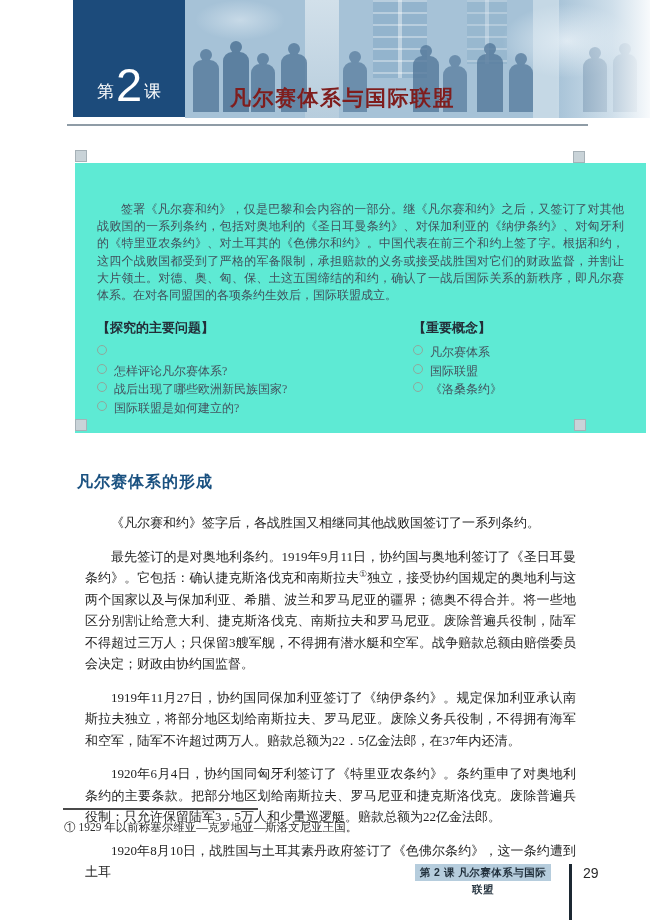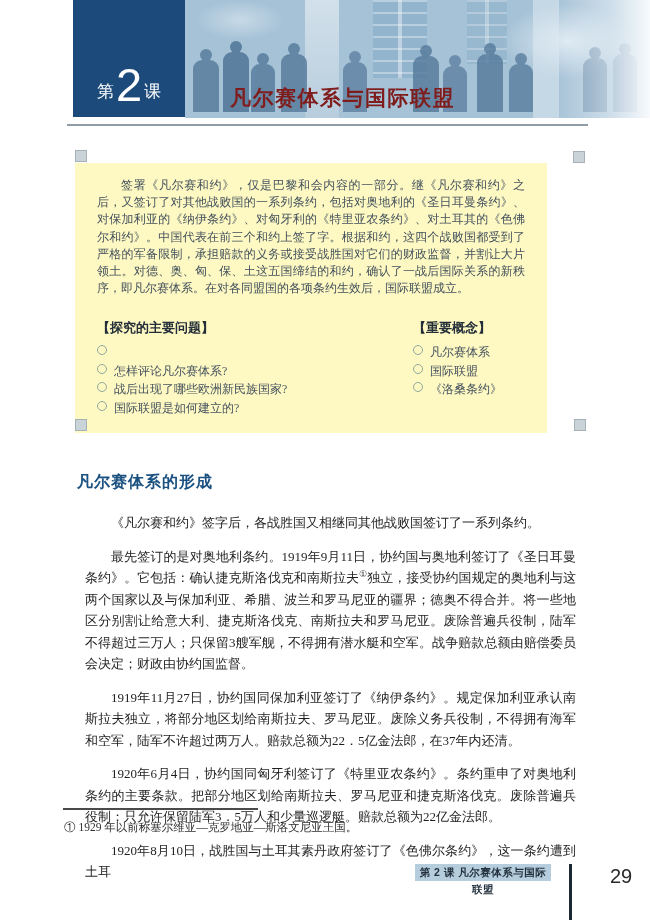--- a/index.html
+++ b/index.html
@@ -18,29 +18,29 @@
                  linear-gradient(to right,transparent 46%,rgba(255,255,255,.4) 46% 54%,transparent 54%);}
   .fig{position:absolute;border-radius:9px 9px 0 0;background:#54799b;opacity:.8;}
   .fig::before{content:"";position:absolute;top:-11px;left:50%;margin-left:-6px;width:12px;height:12px;border-radius:50%;background:inherit;}
   .glow{position:absolute;background:radial-gradient(closest-side,rgba(224,235,243,.95),rgba(224,235,243,0));}
   .fade{position:absolute;right:0;top:0;width:95px;height:100%;
         background:linear-gradient(to right,rgba(246,250,252,0),rgba(240,246,250,.55) 60%,rgba(252,253,254,.95));}
   .lesson-title{position:absolute;left:45px;top:84px;z-index:5;font-size:21px;letter-spacing:1.5px;
                 color:#7f1d1d;font-weight:600;}
   .header-rule{position:absolute;left:67px;top:124px;width:521px;height:2px;background:#8f9ca6;}
   
-  .intro-box{position:absolute;left:75px;top:163px;width:472px;height:270px;background:#fef9c3;box-sizing:border-box;
-             padding:14px 22px 0 22px;}
+  .intro-box{position:absolute;left:75px;top:163px;width:571px;height:270px;background:#5eead4;box-sizing:border-box;
+             padding:38px 22px 0 22px;}
   .corner{position:absolute;width:12px;height:12px;background:#c9d3d8;border:1px solid #a6b1b7;box-sizing:border-box;}
   .corner.tl{left:0;top:-13px;}
   .corner.tr{left:498px;top:-12px;}
   .corner.bl{left:0;top:256px;}
   .corner.br{left:499px;top:256px;}
   .intro-text{margin:0;font-size:12px;line-height:17.2px;color:#42505c;text-align:justify;text-indent:2em;}
-  .lists{display:flex;margin-top:22px;font-size:12px;color:#44525e;}
+  .lists{display:flex;margin-top:15px;font-size:12px;color:#44525e;}
   .q-col{flex:0 0 316px;}
   .c-col{flex:1;}
   .list-title{font-family:"Liberation Sans","DejaVu Sans",sans-serif;font-weight:bold;font-size:13px;color:#232e38;
               margin-bottom:6px;}
   .lists ul{list-style:none;margin:0;padding:0;}
   .lists li{line-height:18.5px;white-space:nowrap;}
   .ring{display:inline-block;width:8px;height:8px;border:1px solid #8fa89c;border-radius:50%;margin-right:7px;
         vertical-align:1px;background:transparent;}
   
   .section-heading{position:absolute;left:73px;top:468px;margin:4px;font-family:"Liberation Sans","DejaVu Sans",sans-serif;
@@ -50,22 +50,22 @@
   .body p{margin:12px;text-indent:2em;}
   .body sup{font-size:9px;line-height:0;}
   
   .footnote-rule{position:absolute;left:63px;top:808px;width:195px;height:1.5px;background:#4a4a4a;}
   .footnote{position:absolute;left:64px;top:820px;width:520px;font-size:11.5px;color:#2e2e2e;}
   
   .chapter-bar{position:absolute;left:415px;top:864px;width:136px;height:17px;background:#b6cddd;
                font-family:"Liberation Sans","DejaVu Sans",sans-serif;font-size:10.5px;font-weight:600;
                color:#1f2e3a;text-align:center;line-height:17px;letter-spacing:.5px;}
   .footer-vline{position:absolute;left:569px;top:864px;width:2.5px;height:56px;background:#1c2832;}
-  .page-number{position:absolute;left:610px;top:865px;font-family:"Liberation Sans","DejaVu Sans",sans-serif;
-               font-size:20px;color:#2a2a2a;}
+  .page-number{position:absolute;left:583px;top:865px;font-family:"Liberation Sans","DejaVu Sans",sans-serif;
+               font-size:14px;color:#2a2a2a;}
 </style>
 </head>
 <body>
 
 <div class="page">
 
   <div class="lesson-badge">
     <span class="small">第</span>
     <span class="big">2</span>
     <span class="small">课</span>

